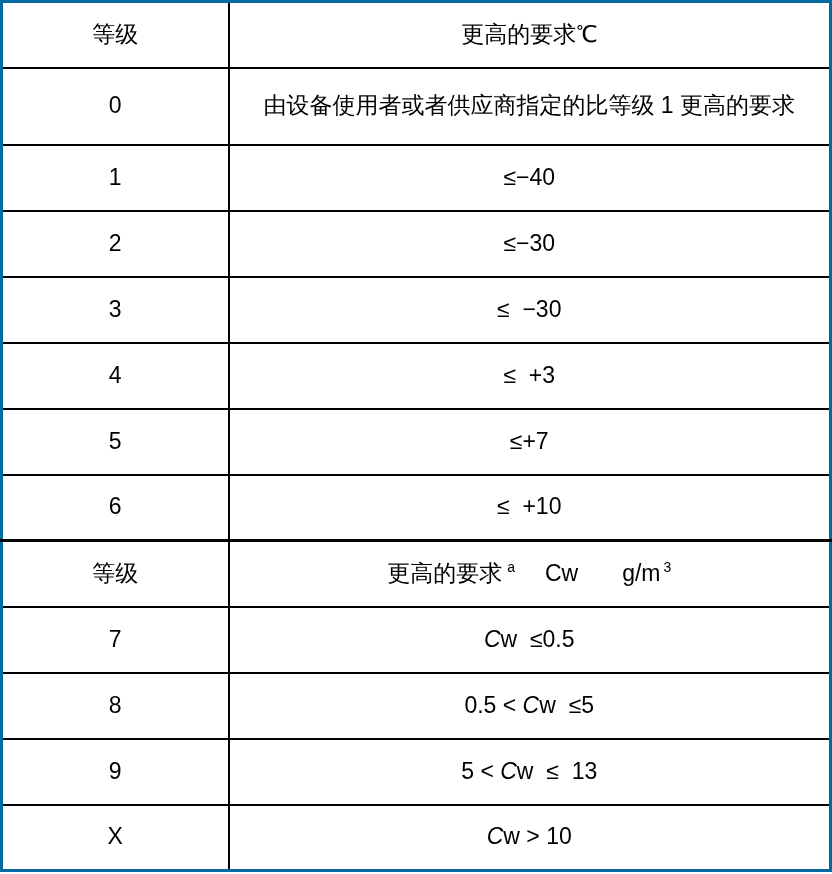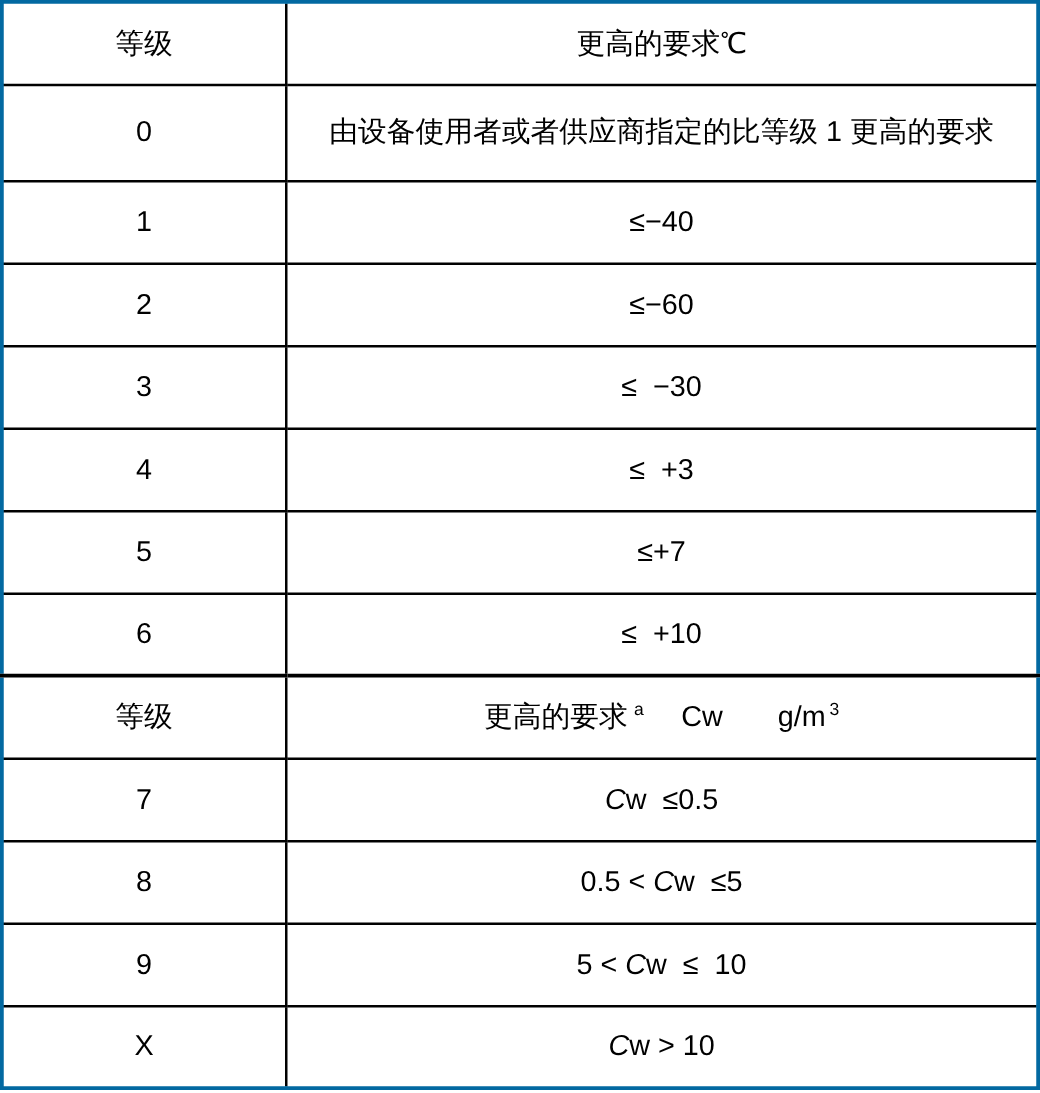--- a/index.html
+++ b/index.html
@@ -61,21 +61,21 @@
     <tr class="row-tall">
       <td class="grade">0</td>
       <td class="value">由设备使用者或者供应商指定的比等级 1 更高的要求</td>
     </tr>
     <tr>
       <td class="grade">1</td>
       <td class="value">≤−40</td>
     </tr>
     <tr>
       <td class="grade">2</td>
-      <td class="value">≤−60</td>
+      <td class="value">≤−30</td>
     </tr>
     <tr>
       <td class="grade">3</td>
       <td class="value">≤  −30</td>
     </tr>
     <tr>
       <td class="grade">4</td>
       <td class="value">≤  +3</td>
     </tr>
     <tr>
@@ -95,20 +95,20 @@
     <tr>
       <td class="grade">7</td>
       <td class="value"><span></span><span class="cv">C</span><span>w</span><span>  ≤0.5</span></td>
     </tr>
     <tr>
       <td class="grade">8</td>
       <td class="value"><span>0.5 &lt; </span><span class="cv">C</span><span>w</span><span>  ≤5</span></td>
     </tr>
     <tr>
       <td class="grade">9</td>
-      <td class="value"><span>5 &lt; </span><span class="cv">C</span><span>w</span><span>  ≤  10</span></td>
+      <td class="value"><span>5 &lt; </span><span class="cv">C</span><span>w</span><span>  ≤  13</span></td>
     </tr>
     <tr>
       <td class="grade">X</td>
       <td class="value"><span></span><span class="cv">C</span><span>w</span><span> &gt; 10</span></td>
     </tr>
   </tbody>
 </table>
 
 </body></html>

